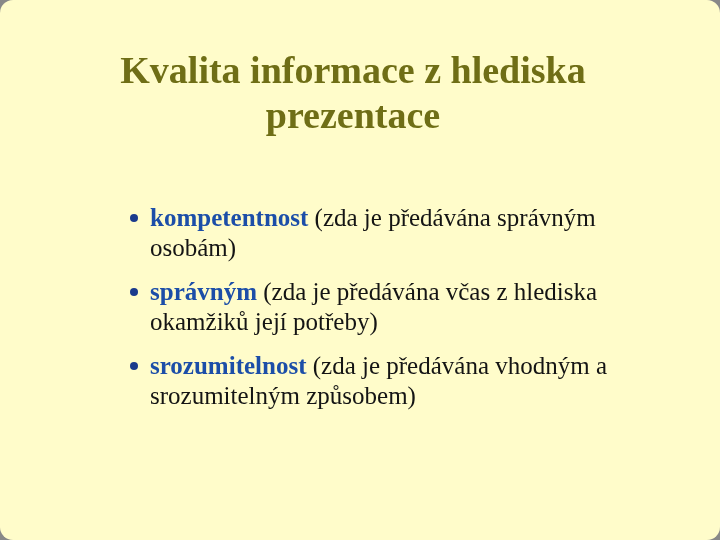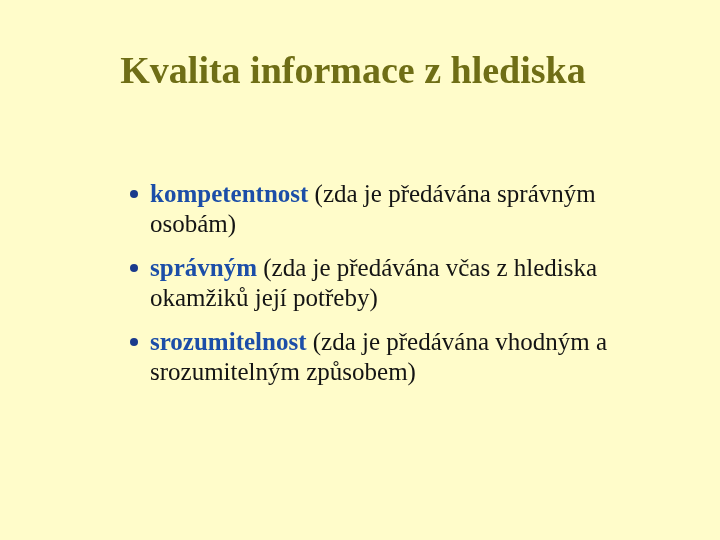--- a/index.html
+++ b/index.html
@@ -7,36 +7,37 @@
     padding: 0;
     background: #888;
     font-family: "Liberation Serif", serif;
   }
   .slide {
     position: relative;
     width: 720px;
     height: 540px;
     background: #FFFCCA;
     overflow: hidden;
+    border-radius: 13px;
   }
   .title {
     position: absolute;
     top: 48px;
     left: 0;
     width: 706px; 
     text-align: center;
     color: #6F6E16;
     font-weight: bold;
     font-size: 38px;
     line-height: 1.18;
     letter-spacing: 0px;
   }
   .bullet-list {
     position: absolute;
-    top: 179px;
+    top: 203px;
     left: 129px;
     width: 480px;
     margin: 0;
     padding: 0;
     list-style: none;
     font-size: 25px;
     line-height: 30px;
     color: #141414;
   }
   .bullet-item {
@@ -61,20 +62,21 @@
     color: #141414;
   }
 </style>
 </head>
 <body>
 
 <div class="slide">
 
   <div class="title">
     <div>Kvalita informace z hlediska</div>
+    <div>prezentace</div>
   </div>
 
   <ul class="bullet-list">
 
     <li class="bullet-item">
       <span class="bullet-dot"></span>
       <span class="bullet-keyword">kompetentnost</span><span class="bullet-rest"> (zda je předávána správným osobám)</span>
     </li>
 
     <li class="bullet-item">

